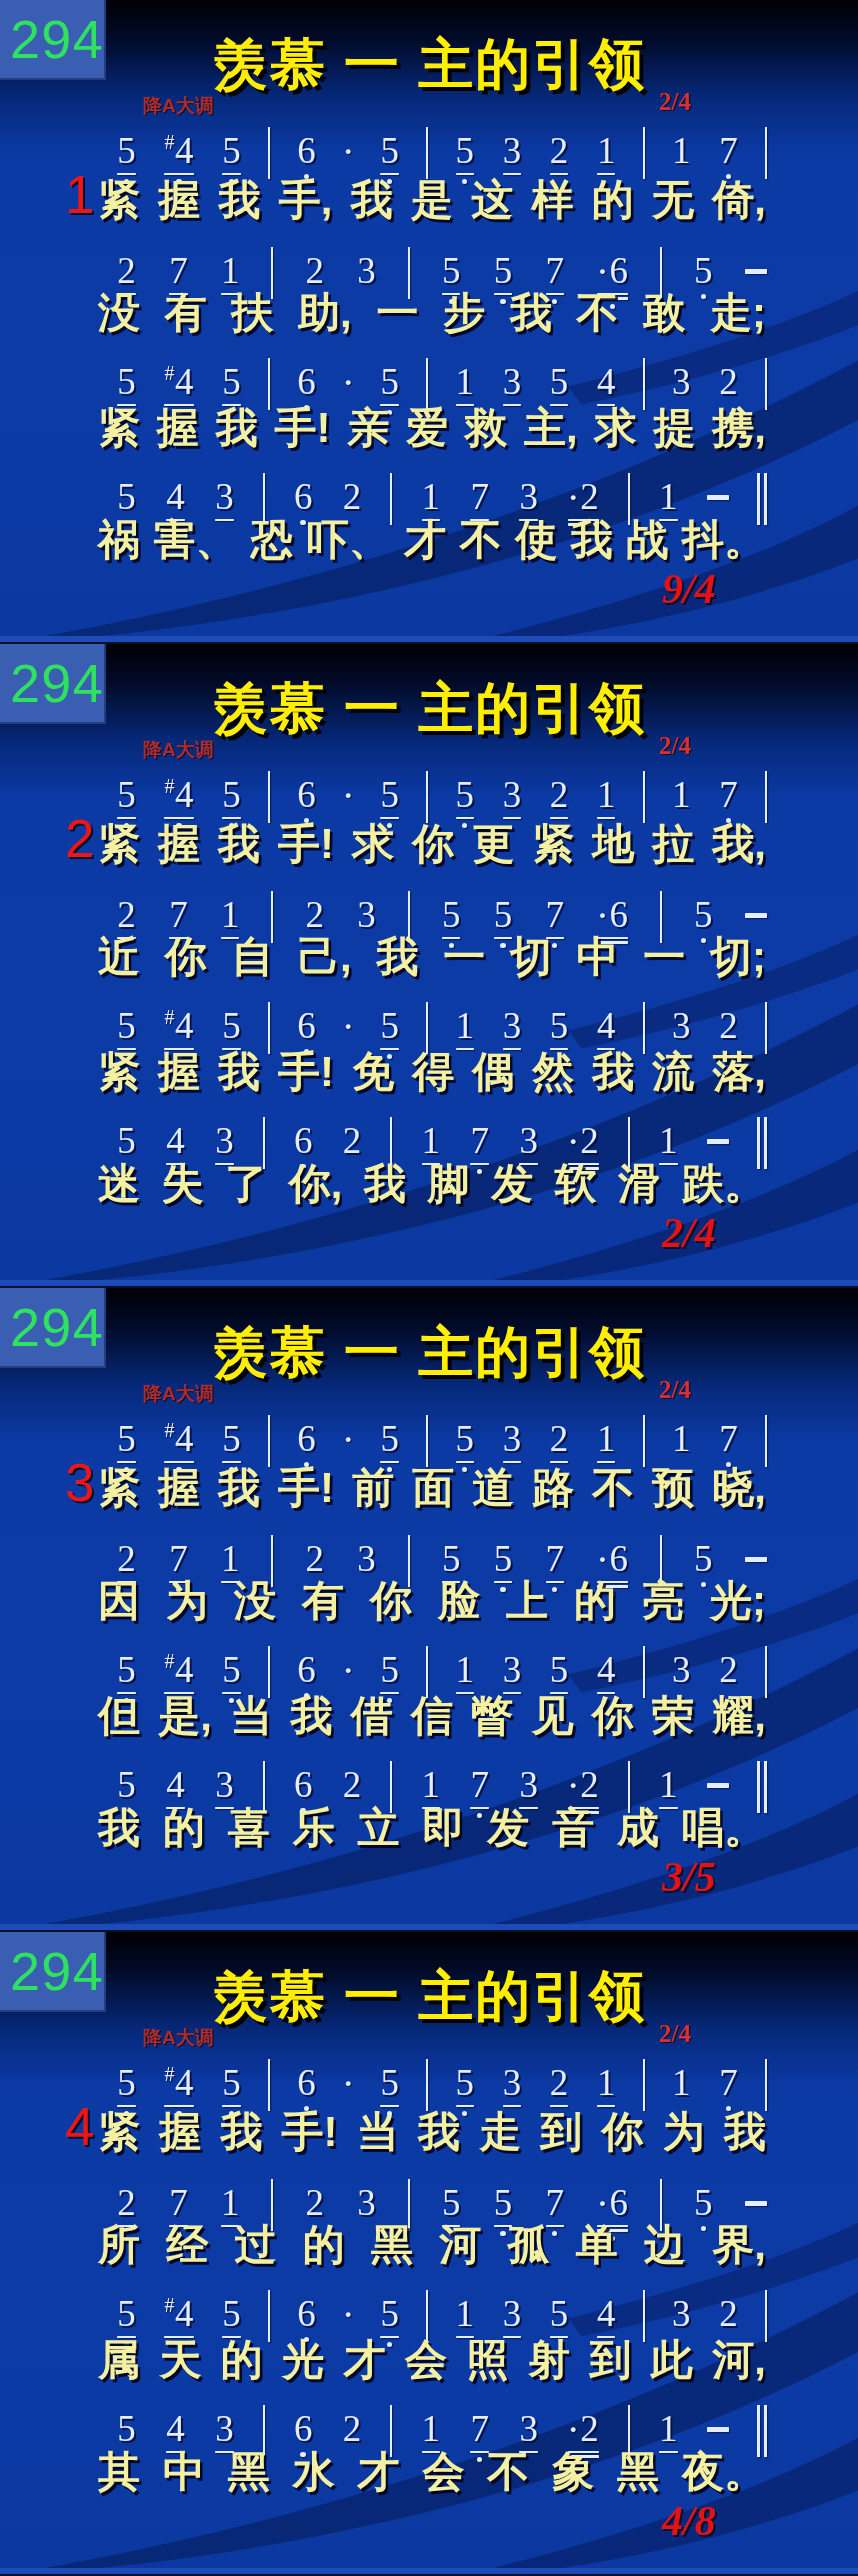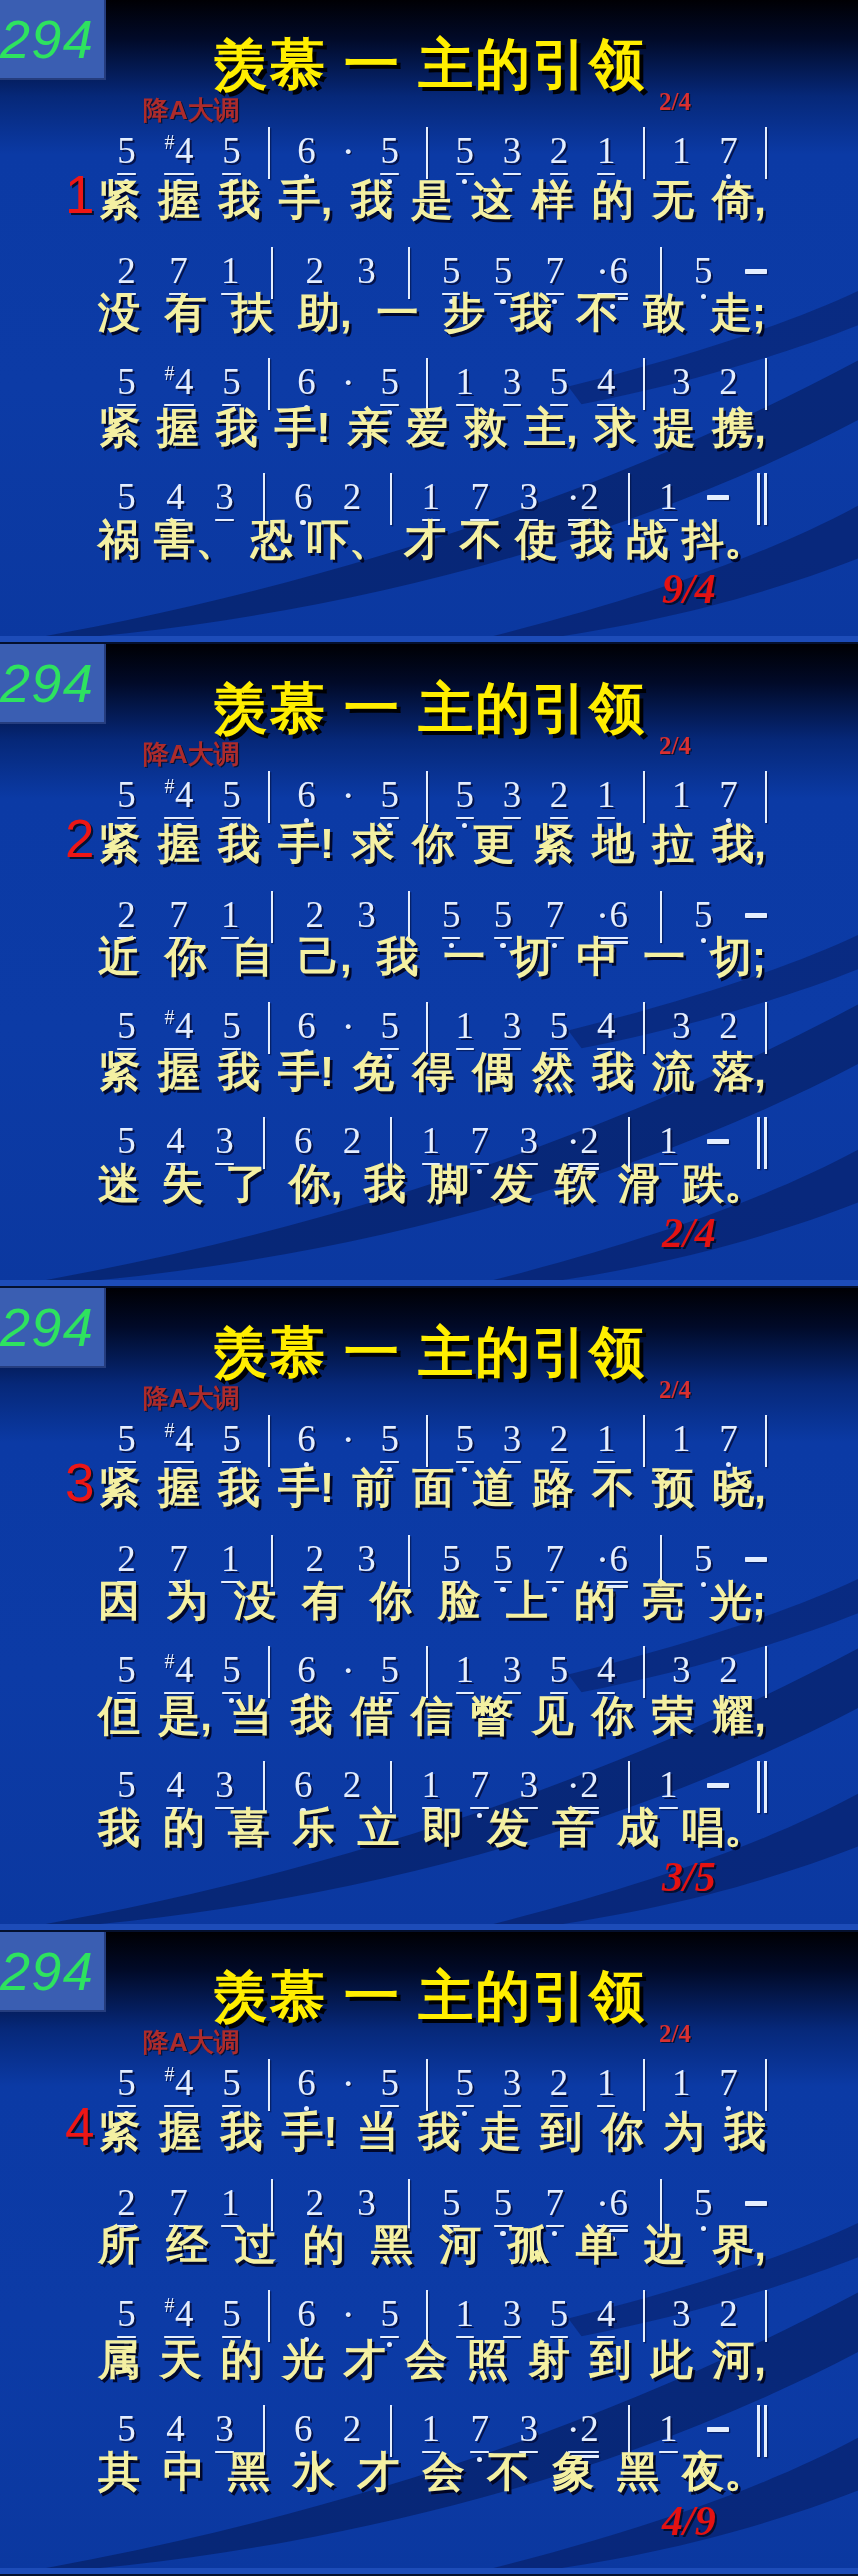--- a/index.html
+++ b/index.html
@@ -8,34 +8,34 @@
     position:relative;width:859px;height:644px;overflow:hidden;
     background:linear-gradient(180deg,#000004 0%,#010a28 6%,#062879 15%,#0b3aa5 24%,#0c3ba6 60%,#0b38a0 100%);
     font-family:"Liberation Sans",sans-serif;
   }
   .swoosh{position:absolute;left:0;top:0;width:859px;height:644px;pointer-events:none;}
   .swoosh path{fill:var(--swoosh_dark_blue,#04154d);}
   .numbox{
     position:absolute;left:0;top:0;width:104px;height:78px;
     background:var(--number_box_blue,#3a5eb2);
     border-right:2px solid rgba(0,0,30,.35);border-bottom:2px solid rgba(0,0,30,.35);
-    display:flex;align-items:center;justify-content:flex-start;font-style:italic;
+    display:flex;align-items:center;justify-content:flex-end;
   }
   .numbox span{
     color:var(--hymn_number_green,#2ee25f);font-size:54px;line-height:54px;
     letter-spacing:1.3px;font-weight:400;
   }
   .title{
     position:absolute;left:0;right:0;top:28px;margin:0;text-align:center;
     color:var(--title_yellow,#ffee00);font-size:55px;font-weight:700;letter-spacing:2px;
     text-shadow:4px 4px 0 rgba(0,0,0,.95);
   }
   .keysig{
     position:absolute;left:143px;top:93px;
-    color:var(--key_signature_red,#ad2b2b);font-size:26px;font-weight:700;
+    color:var(--key_signature_red,#ad2b2b);font-size:19px;font-weight:700;
     text-shadow:1.3px 1.3px 0 rgba(0,0,0,.6);
     text-align:right;
   }
   .timesig{
     position:absolute;left:659px;top:88px;
     color:var(--time_signature_red,#d93030);font-size:25px;font-weight:700;
     font-family:"Liberation Serif",serif;
     text-shadow:1.3px 1.3px 0 rgba(0,0,0,.6);
   }
   .versenum{
@@ -1527,18 +1527,18 @@
         <span class="syl">中</span>
         <span class="syl">黑</span>
         <span class="syl">水</span>
         <span class="syl">才</span>
         <span class="syl">会</span>
         <span class="syl">不</span>
         <span class="syl">象</span>
         <span class="syl">黑</span>
         <span class="syl">夜。</span>
       </div>
-    <div class="pagenum">4/9</div>
+    <div class="pagenum">4/8</div>
     <div class="bottomstrip"></div>
   </section>
 
 </div>
 
 
 </body></html>

